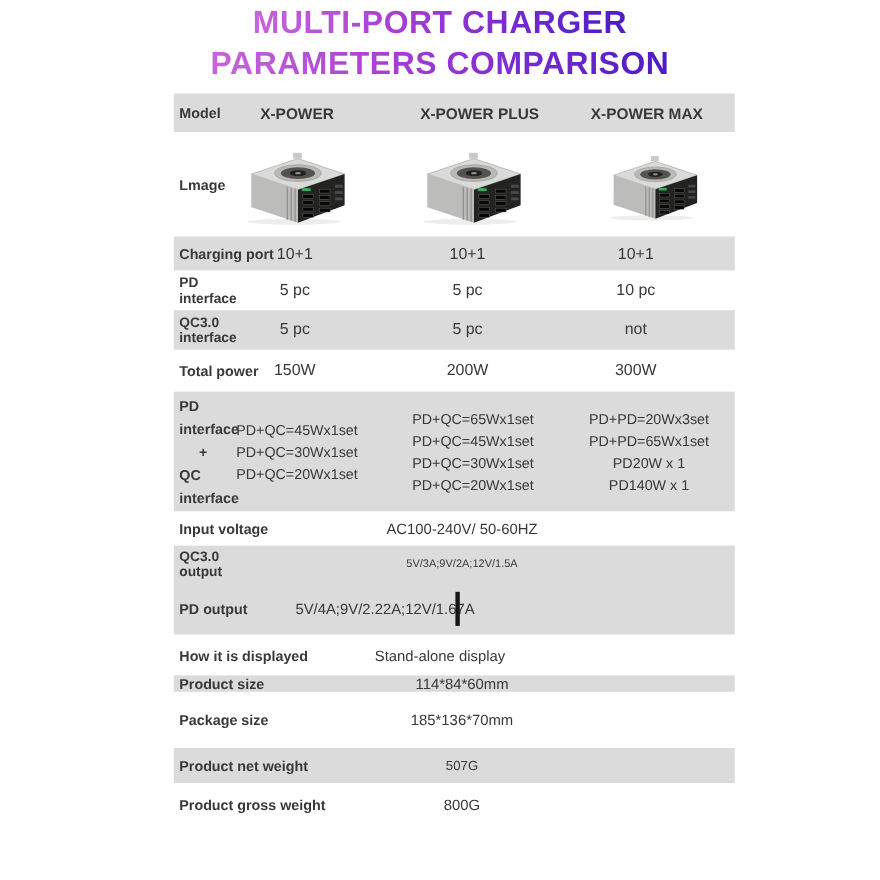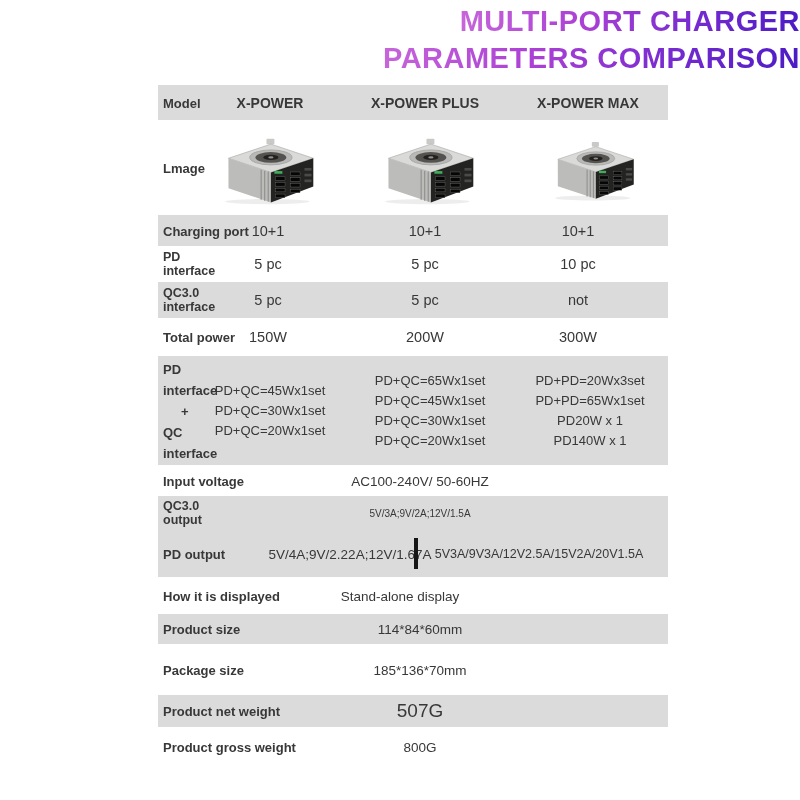--- a/index.html
+++ b/index.html
@@ -2,45 +2,45 @@
 <html><head>
 <meta charset="utf-8">
 <style>
   html,body{margin:0;padding:0;}
   body{
     width:800px;height:800px;background:#ffffff;position:relative;
     font-family:"Liberation Sans",sans-serif;color:#383838;overflow:hidden;
   }
   
   .title{position:absolute;top:5px;left:0;width:800px;text-align:center;}
-  .tline{line-height:33px;text-align:right;}
+  .tline{line-height:33px;}
   .grad{
     display:inline-block;font-size:29px;font-weight:700;letter-spacing:.5px;
     background:linear-gradient(90deg,#c765da 0%,#a93fd4 38%,#7229cf 72%,#4c1bc6 100%);
     -webkit-background-clip:text;background-clip:text;color:transparent;
   }
   
   .tbl{position:absolute;left:158px;top:85px;width:510px;}
   .row{position:relative;width:510px;background:#ffffff;}
   .gray{background:#dbdbdb;}
-  .h30{height:30px}.h31{height:31px}.h32{height:32px}.h34{height:34px}
+  .h30{height:15px}.h31{height:31px}.h32{height:32px}.h34{height:34px}
   .h35{height:35px}.h36{height:36px}.h37{height:37px}.h38{height:38px}
   .h40{height:40px}.h41{height:51px}.h47{height:47px}.h95{height:95px}.h109{height:109px}
   .lbl{
     position:absolute;left:5px;top:50%;transform:translateY(-50%);
     font-size:13px;font-weight:700;line-height:15px;white-space:nowrap;
   }
   .lbl2{font-size:12.5px;line-height:14px;}
   .cell{
     position:absolute;top:50%;transform:translate(-50%,-50%);
     font-size:14.5px;white-space:nowrap;
   }
   .c2{left:110px}.c3{left:267px}.c4{left:420px}.cm{left:262px}
   .hdr{font-weight:700;font-size:14px;}
-  .hc2{left:112px}.hc3{left:267px}.hc4{left:430px}
+  .hc2{left:112px}.hc3{left:278px}.hc4{left:430px}
   
   .lblstack{
     position:absolute;left:5px;top:50%;transform:translateY(-50%);
     font-size:13px;font-weight:700;line-height:21px;white-space:nowrap;
   }
   .plusline{padding-left:18px;}
   .stack{
     position:absolute;top:0;height:100%;display:flex;flex-direction:column;
     justify-content:center;transform:translateX(-50%);text-align:center;
     font-size:13px;line-height:20px;white-space:nowrap;
@@ -189,42 +189,41 @@
       </span>
     <span class="cell cm" style="font-size:10px">5V/3A;9V/2A;12V/1.5A</span>
   </div>
 
 
   <div class="row gray h47">
     <span class="lbl">PD output</span>
     <span class="pdo-left">5V/4A;9V/2.22A;12V/1.67A</span>
     <span class="pdo-bar"></span>
     <span class="pdo-right">
-      <span style="display:block">5V3A/9V3A/12V2.5A/15V2A/20V1.5A</span>
     </span>
   </div>
 
   <div class="row h37">
     <span class="lbl">How it is displayed</span>
     <span class="cell cm" style="left:242px;font-size:13.5px">Stand-alone display</span>
   </div>
 
   <div class="row gray h30">
     <span class="lbl">Product size</span>
     <span class="cell cm" style="font-size:13.5px">114*84*60mm</span>
   </div>
 
   <div class="row h41">
     <span class="lbl">Package size</span>
     <span class="cell cm" style="font-size:13.5px">185*136*70mm</span>
   </div>
 
   <div class="row gray h32">
     <span class="lbl">Product net weight</span>
-    <span class="cell cm" style="font-size:19px">507G</span>
+    <span class="cell cm" style="font-size:12px">507G</span>
   </div>
 
   <div class="row h40">
     <span class="lbl">Product gross weight</span>
     <span class="cell cm" style="font-size:13.5px">800G</span>
   </div>
 
 </div>
 
 </body></html>

